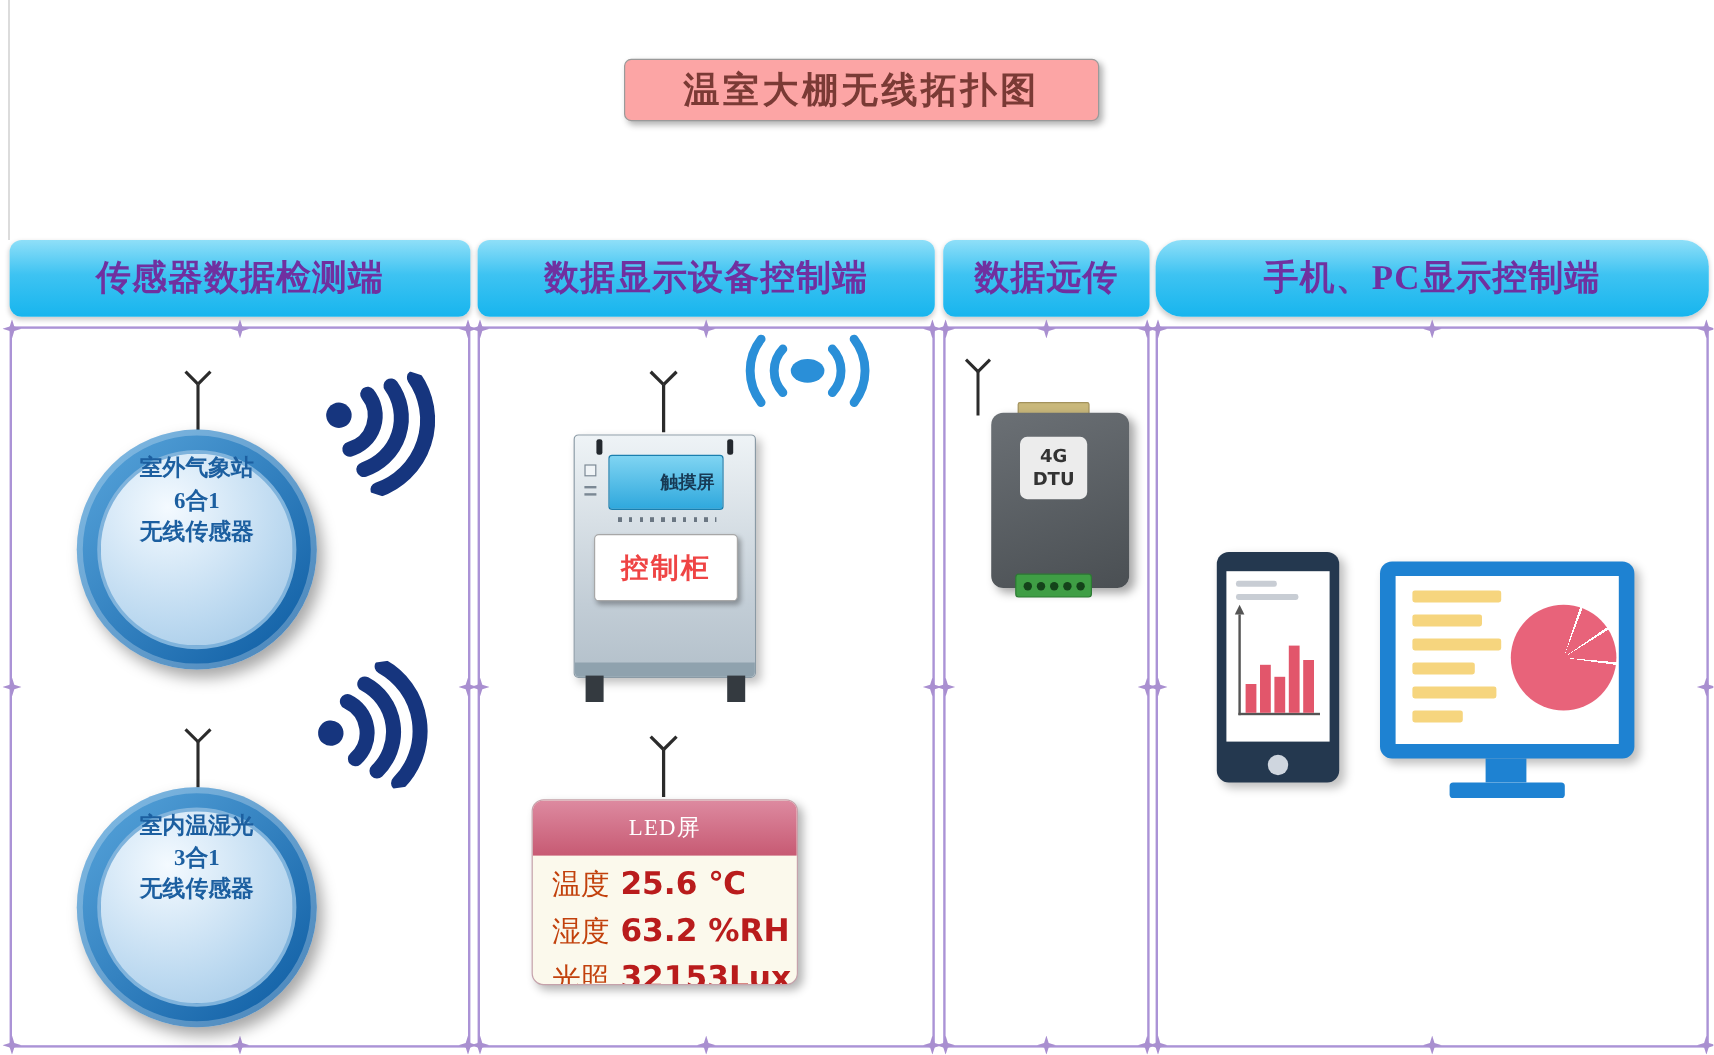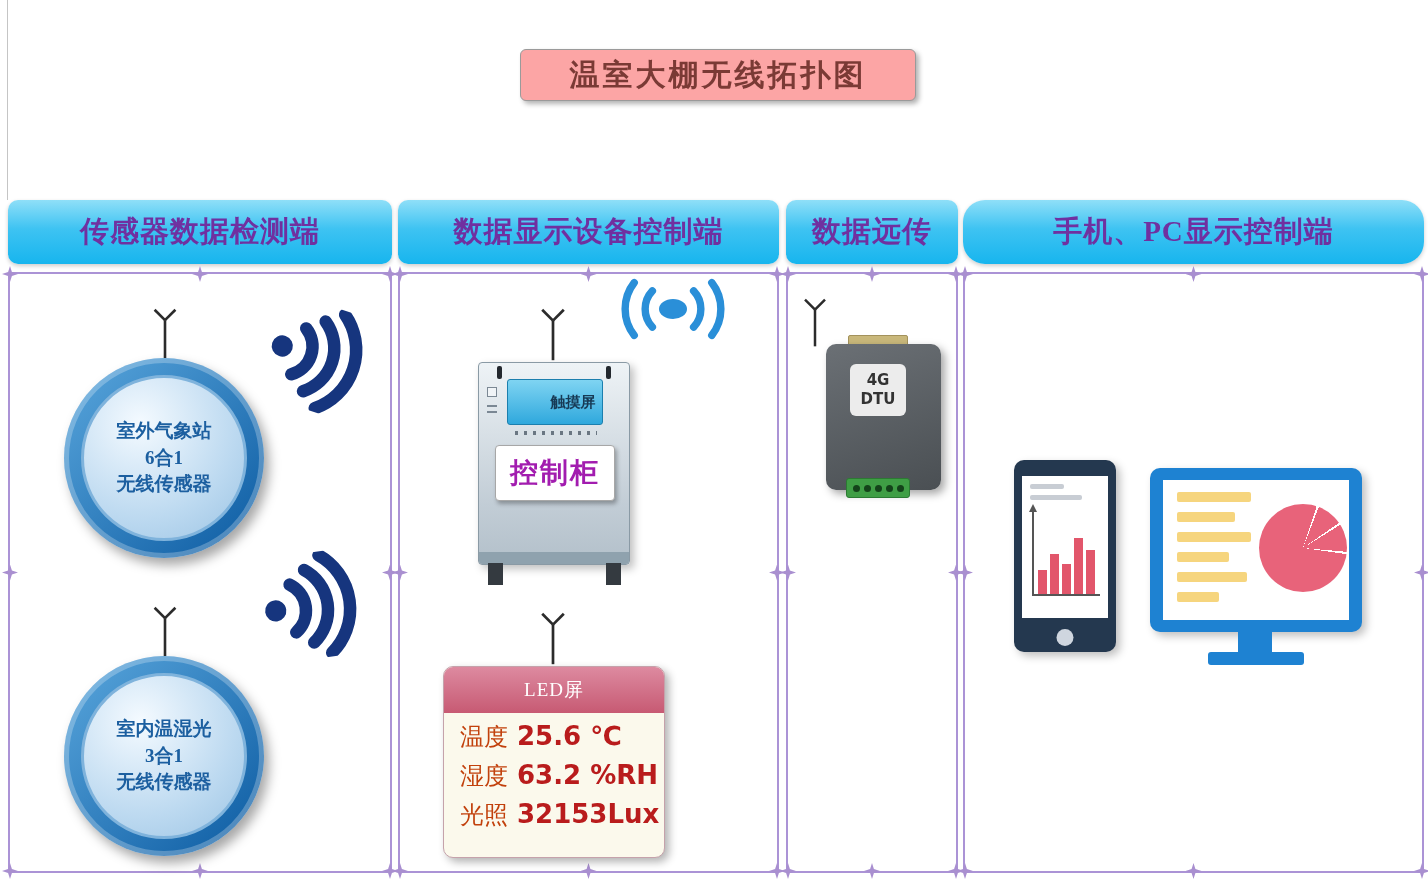--- a/index.html
+++ b/index.html
@@ -56,21 +56,21 @@
   .sensor {
     position:absolute; width:200px; height:200px; border-radius:50%;
     background:linear-gradient(135deg,#5aa7dd,#0b5aa1);
     box-shadow:5px 7px 12px rgba(0,0,0,.35), inset 0 0 0 5px rgba(255,255,255,.25);
     display:flex; align-items:center; justify-content:center;
   }
   .sensor-inner {
     width:166px; height:166px; border-radius:50%;
     background:radial-gradient(circle at 35% 28%, #f4faff, #bcd9f0 62%, #9cc4e4);
     border:3px solid #7fb3dc;
-    display:flex; flex-direction:column; align-items:center; justify-content:center;
+    display:flex; flex-direction:column; align-items:center; 
     color:#1c5fa0; font-weight:bold; font-size:19px; line-height:1.4; text-align:center;
   }
 
   .wifi  { color:#16357e; }
   .bcast { color:#2a8fd8; }
 
   
   .cabinet {
     position:absolute; left:478px; top:362px; width:152px; height:203px;
     background:linear-gradient(180deg,#eef3f6,#c2cdd6 70%,#b3c0ca);
@@ -88,28 +88,28 @@
     position:absolute; left:36px; top:68px; width:82px; height:4px;
     background-image:repeating-linear-gradient(90deg,#6a7682 0 3px, transparent 3px 9px);
   }
   .side-sq { position:absolute; left:8px; top:24px; width:10px; height:10px; border:1px solid #7b8894; background:#f0f4f7; }
   .side-ln { position:absolute; left:8px; width:10px; height:2px; background:#7b8894; }
   .cab-label {
     position:absolute; left:16px; top:82px; width:120px; height:56px;
     background:#fff; border:1px solid #a7a7a7; border-radius:4px;
     box-shadow:2px 3px 4px rgba(0,0,0,.3);
     display:flex; align-items:center; justify-content:center;
-    font-size:28px; font-weight:bold; color:#a21caf; letter-spacing:2px;
+    font-size:23px; font-weight:bold; color:#ef4444; letter-spacing:2px;
   }
   .cab-base { position:absolute; left:0; bottom:0; width:100%; height:12px; background:#8fa2ae; border-radius:0 0 4px 4px; }
   .cab-foot { position:absolute; top:563px; width:15px; height:22px; background:#343a40; }
 
   
   .led {
-    position:absolute; left:443px; top:666px; width:222px; height:192px;
+    position:absolute; left:443px; top:666px; width:222px; height:155px;
     border-radius:10px; overflow:hidden; box-shadow:4px 4px 8px rgba(0,0,0,.3);
     border:1px solid #c5a2ab; background:#fbf9ec;
   }
   .led-header {
     height:46px; background:linear-gradient(180deg,#dd8aa0,#c75a73);
     display:flex; align-items:center; justify-content:center;
     color:#fff; font-size:19px; letter-spacing:1px;
   }
   .led-body { padding:8px 0 0 16px; }
   .led-row { display:flex; align-items:baseline; height:39px; gap:9px; }

